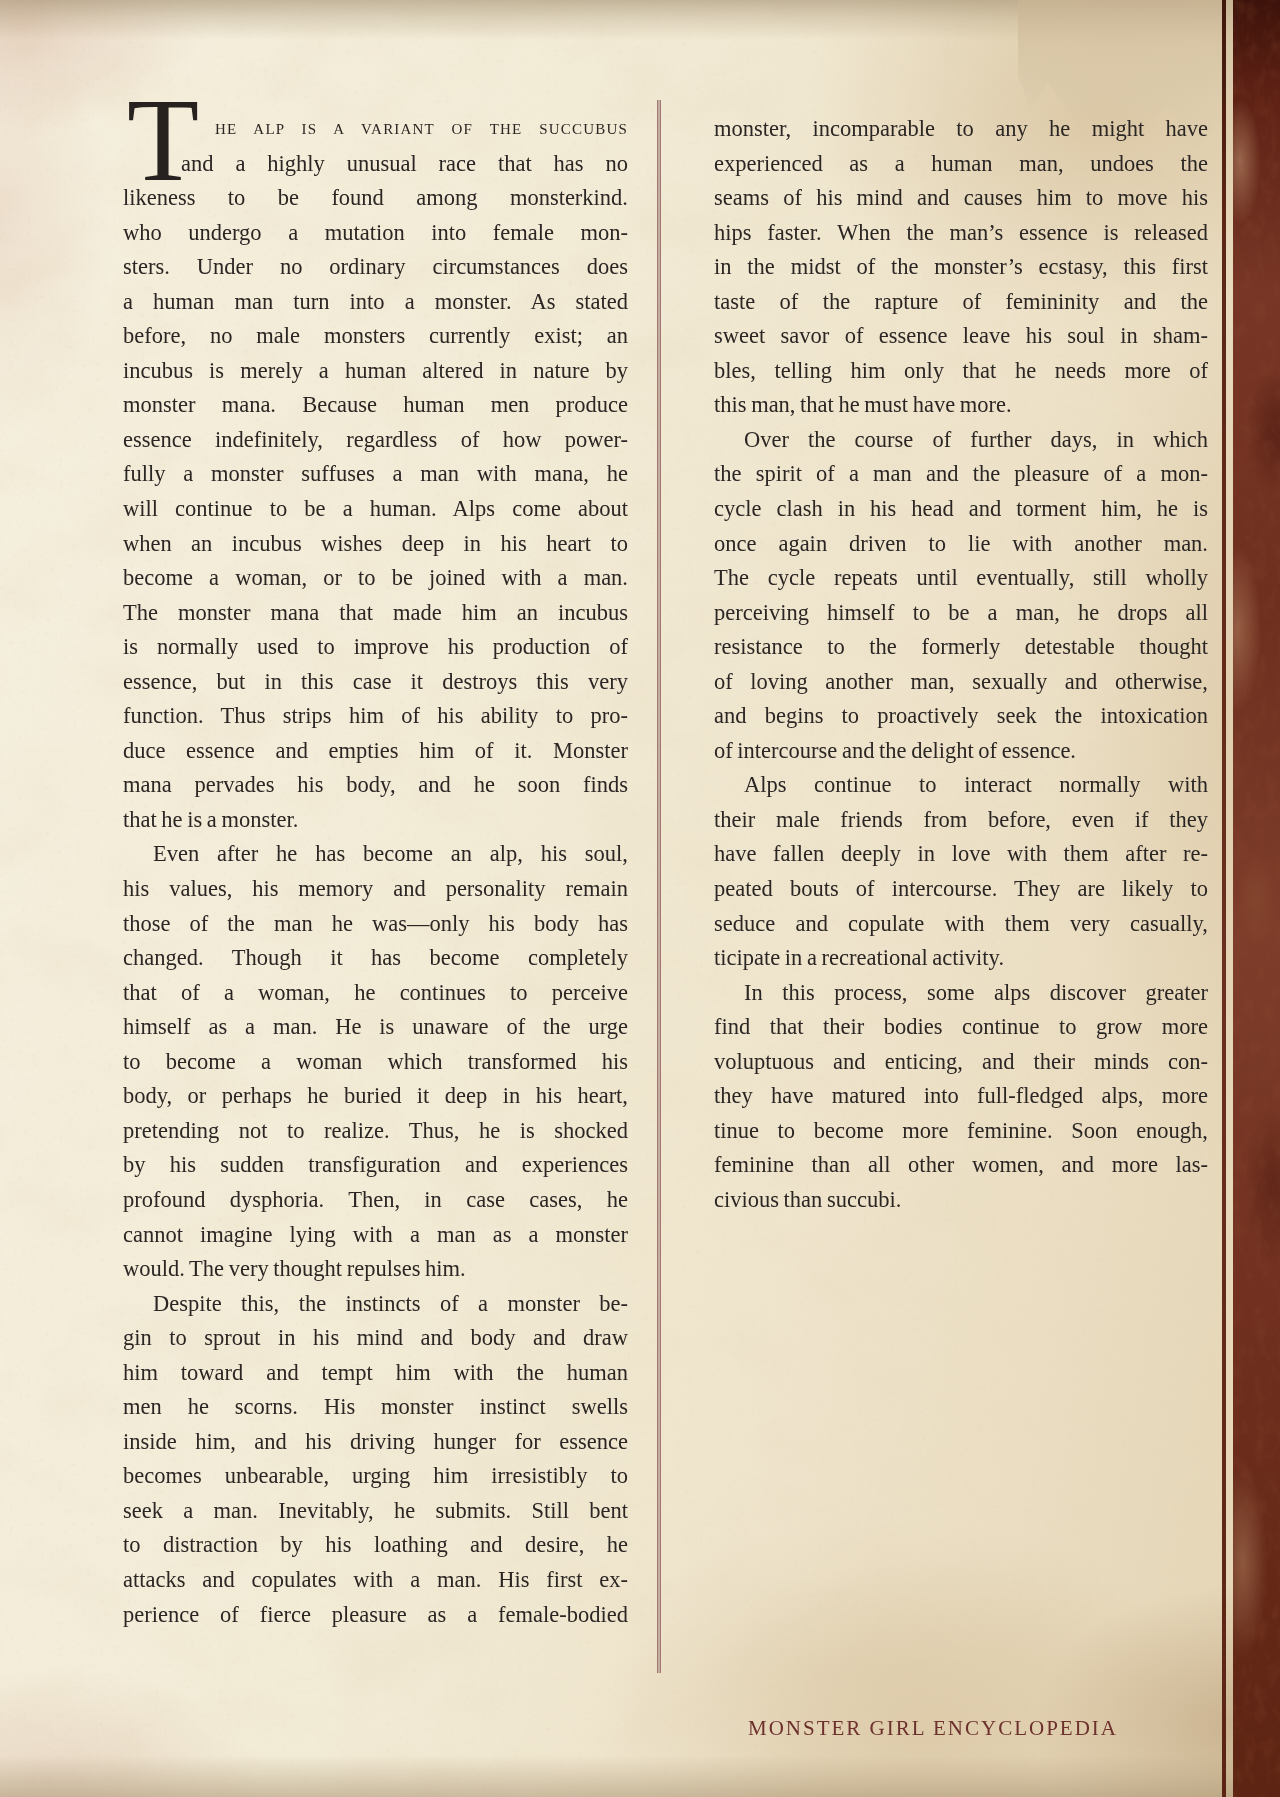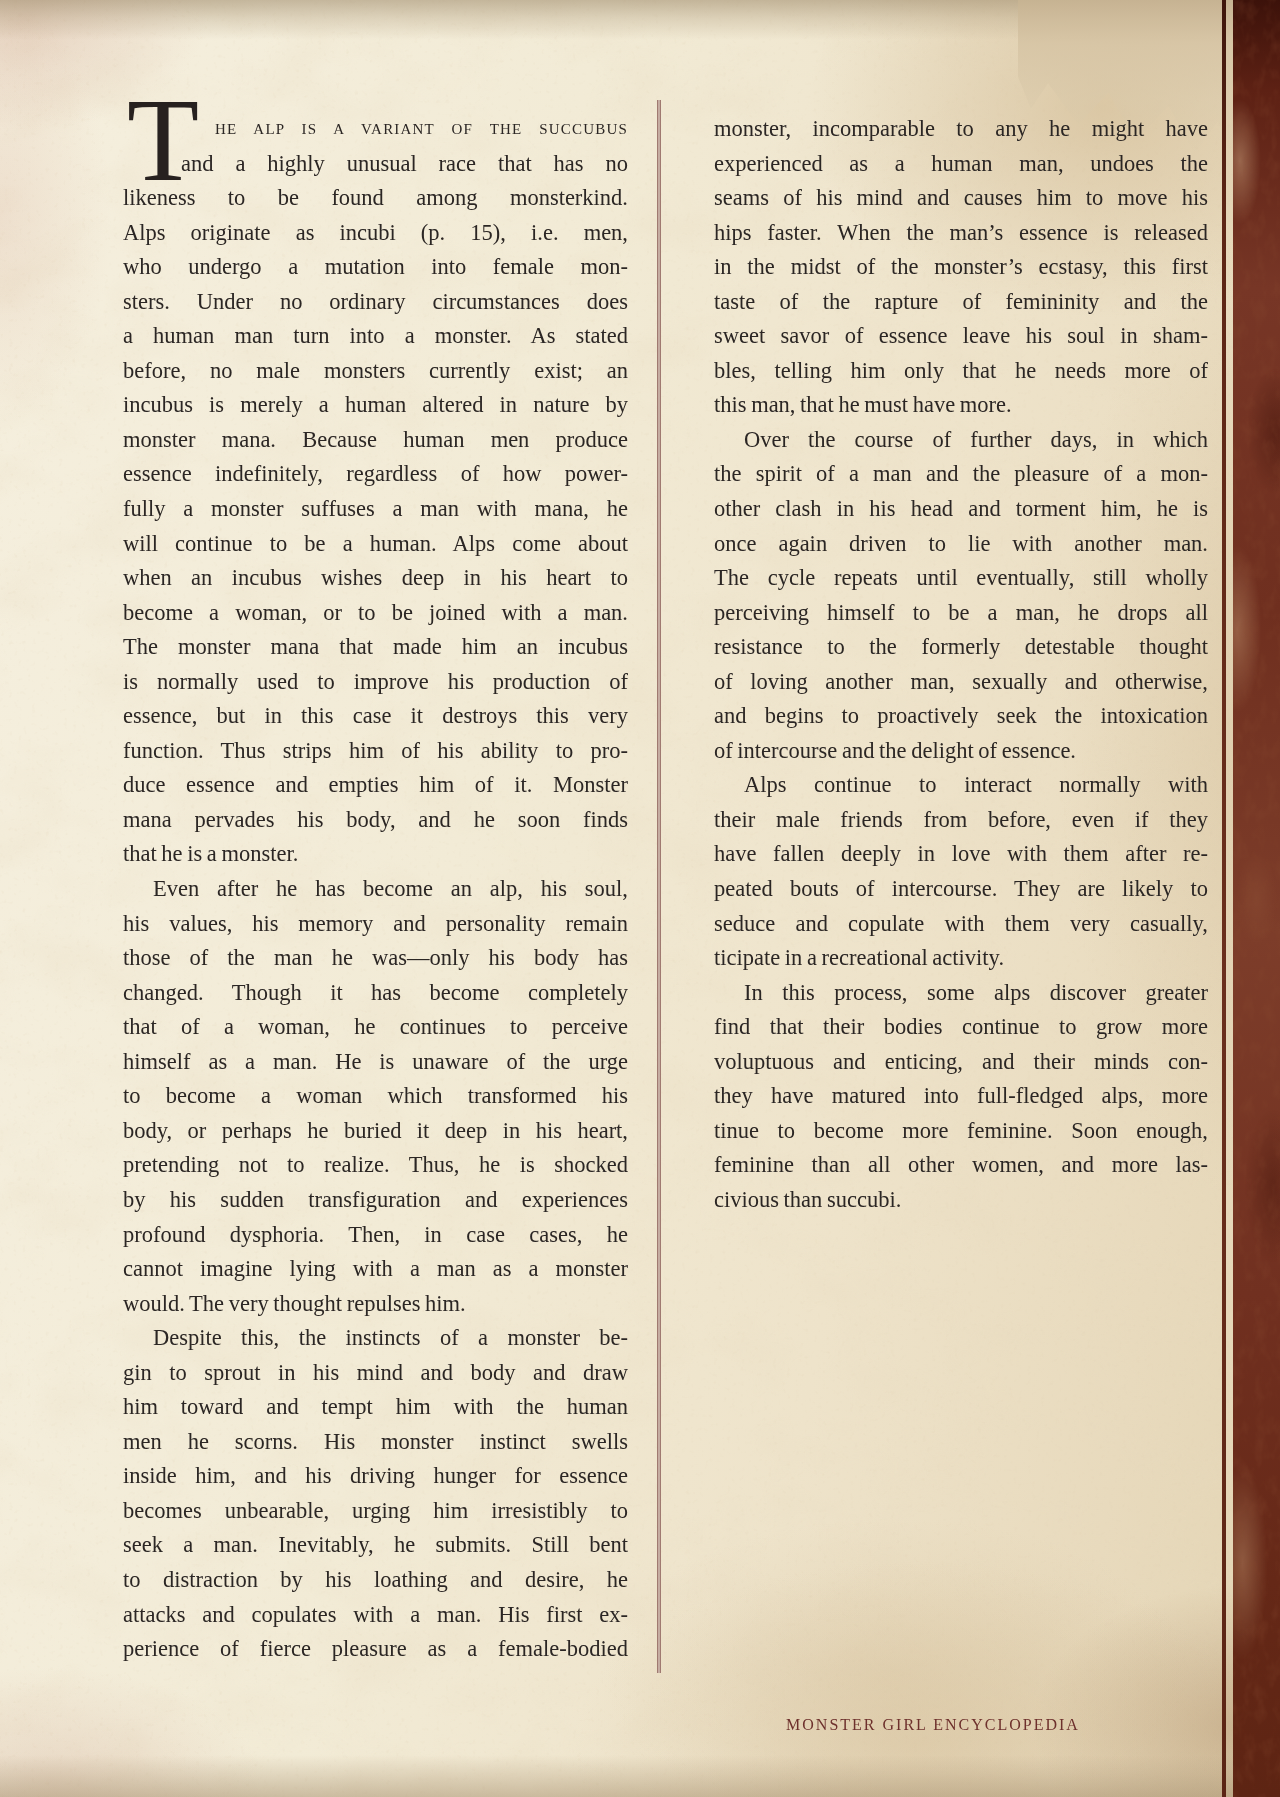--- a/index.html
+++ b/index.html
@@ -45,21 +45,21 @@
   .para{margin:0;}
   .line{height:34.55px;overflow:hidden;text-align:justify;text-align-last:justify;}
   .line.pend{text-align-last:left;}
   .line.ind{padding-left:30px;}
   .line.sc{padding-left:92px;font-size:15px;letter-spacing:1.2px;}
   .line.dc2{padding-left:58px;}
   .dropcap{position:absolute;left:127px;top:82px;font-size:118px;line-height:1;color:#27211f;}
   .divider{position:absolute;left:657px;top:100px;width:4px;height:1573px;
     background:linear-gradient(90deg,#8d6058 0%,#d8c6ba 50%,#8d6058 100%);}
   .footer{position:absolute;left:686px;top:1716px;width:494px;text-align:center;
-    font-size:16px;letter-spacing:2px;color:#6d302c;}
+    font-size:21px;letter-spacing:2px;color:#6d302c;}
 </style>
 </head>
 <body>
 
 <div class="page">
 
   <div class="layer grain-svg">
     <svg width="1280" height="1797" xmlns="http://www.w3.org/2000/svg">
       <defs>
         <filter id="cloud" x="0" y="0" width="100%" height="100%">
@@ -86,21 +86,20 @@
   <div class="layer topright-patch"></div>
   <div class="layer bottom-band"></div>
 
   <div class="dropcap">T</div>
 
   <div class="col col-left">
       <div class="para">
         <div class="line sc">HE ALP IS A VARIANT OF THE SUCCUBUS</div>
         <div class="line dc2">and a highly unusual race that has no</div>
         <div class="line">likeness to be found among monsterkind.</div>
-        <div class="line">Alps originate as incubi (p. 15), i.e. men,</div>
         <div class="line">who undergo a mutation into female mon-</div>
         <div class="line">sters. Under no ordinary circumstances does</div>
         <div class="line">a human man turn into a monster. As stated</div>
         <div class="line">before, no male monsters currently exist; an</div>
         <div class="line">incubus is merely a human altered in nature by</div>
         <div class="line">monster mana. Because human men produce</div>
         <div class="line">essence indefinitely, regardless of how power-</div>
         <div class="line">fully a monster suffuses a man with mana, he</div>
         <div class="line">will continue to be a human. Alps come about</div>
         <div class="line">when an incubus wishes deep in his heart to</div>
@@ -150,21 +149,21 @@
         <div class="line">hips faster. When the man’s essence is released</div>
         <div class="line">in the midst of the monster’s ecstasy, this first</div>
         <div class="line">taste of the rapture of femininity and the</div>
         <div class="line">sweet savor of essence leave his soul in sham-</div>
         <div class="line">bles, telling him only that he needs more of</div>
         <div class="line pend">this man, that he must have more.</div>
       </div>
       <div class="para">
         <div class="line ind">Over the course of further days, in which</div>
         <div class="line">the spirit of a man and the pleasure of a mon-</div>
-        <div class="line">other clash in his head and torment him, he is</div>
+        <div class="line">cycle clash in his head and torment him, he is</div>
         <div class="line">once again driven to lie with another man.</div>
         <div class="line">The cycle repeats until eventually, still wholly</div>
         <div class="line">perceiving himself to be a man, he drops all</div>
         <div class="line">resistance to the formerly detestable thought</div>
         <div class="line">of loving another man, sexually and otherwise,</div>
         <div class="line">and begins to proactively seek the intoxication</div>
         <div class="line pend">of intercourse and the delight of essence.</div>
       </div>
       <div class="para">
         <div class="line ind">Alps continue to interact normally with</div>

